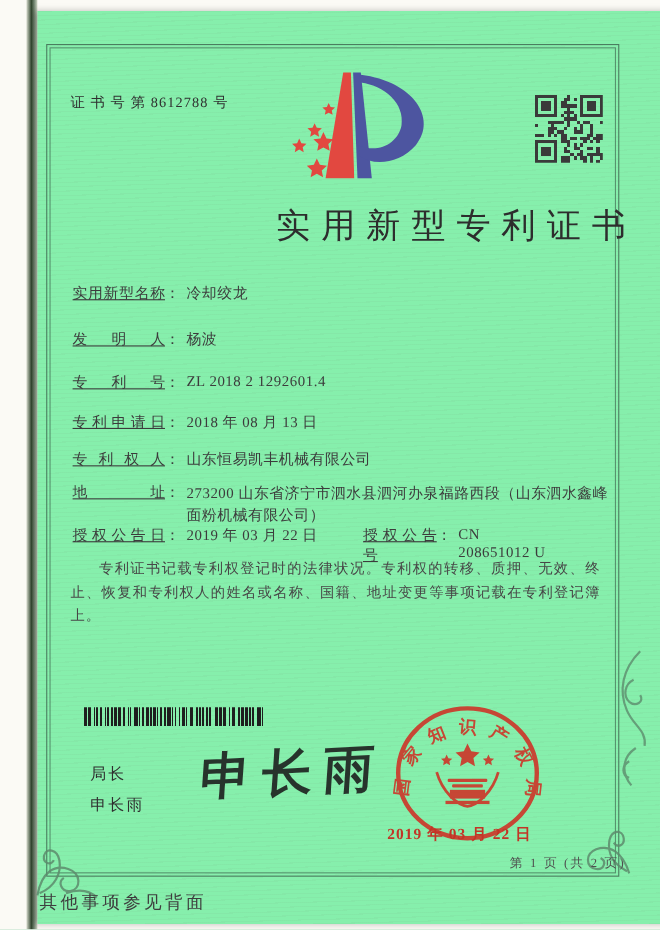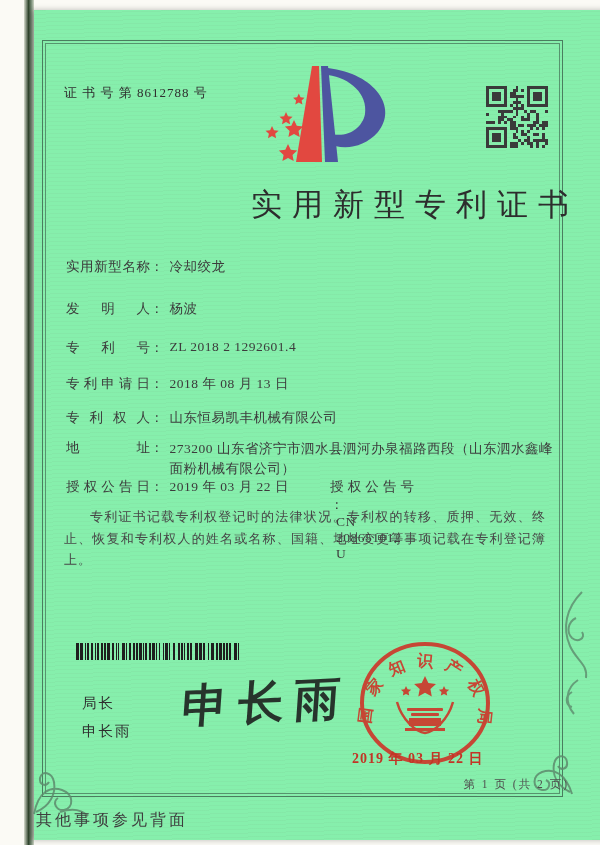--- a/index.html
+++ b/index.html
@@ -12,26 +12,26 @@
   .paper::before{content:"";position:absolute;inset:0;pointer-events:none;
          background:repeating-linear-gradient(-1.5deg,rgba(120,165,125,.09) 0 1px,transparent 1px 4px);}
   .frame{position:absolute;left:8px;top:30px;width:519px;height:755px;border:1px solid #4a7d5f;}
   .frame::before{content:"";position:absolute;inset:2px;border:1px solid #4a7d5f;opacity:.8;}
   .certno{position:absolute;left:30px;top:74px;font-size:13px;color:#2f2f2f;letter-spacing:1px;}
   .logo{position:absolute;left:212px;top:46px;width:160px;height:128px;}
   .qr{position:absolute;left:452px;top:76px;width:62px;height:62px;}
   .title{position:absolute;left:0;top:174px;width:545px;text-align:right;
          font-size:31px;letter-spacing:10px;color:#2d2d2d;font-weight:500;}
   .frow{position:absolute;left:32px;display:flex;font-size:13.5px;color:#3c3c3c;}
-  .flabel{display:inline-block;width:84px;text-align:justify;text-align-last:justify;}
+  .flabel{display:inline-block;width:84px;text-align:justify;text-align-last:justify;text-decoration:underline;}
   .fsep{display:inline-block;}
   .fval{display:inline-block;margin-left:6px;letter-spacing:.5px;}
   .fval.wrap{width:388px;line-height:20px;}
   .r1{top:248px}.r2{top:290px}.r3{top:329px}.r4{top:365px}.r5{top:399px}.r6{top:429px}.r7{top:468px}
-  .grant2{position:absolute;left:264px;top:0;display:flex;flex-direction:column;}
+  .grant2{position:absolute;left:264px;top:0;display:flex;}
   .bodytxt{position:absolute;left:30px;top:496px;width:482px;font-size:13px;color:#474747;
            line-height:21.5px;letter-spacing:1px;text-align:justify;}
   .bodytxt p{margin:0 0 4px 0;text-indent:2em;}
   .barcode{position:absolute;left:42px;top:633px;width:164px;height:17px;}
   .dirlabel{position:absolute;left:48px;top:684px;font-size:14.5px;color:#2f2f2f;letter-spacing:2px;text-align:right;}
   .dirname{position:absolute;left:48px;top:712px;font-size:14.5px;color:#2f2f2f;letter-spacing:2px;}
   .sig{position:absolute;left:148px;top:662px;font-size:46px;font-weight:bold;color:#1b1b1b;
        letter-spacing:10px;transform:rotate(-3deg) skewX(-7deg);opacity:.88;}
   .seal{position:absolute;left:322px;top:630px;width:138px;height:130px;opacity:.92;}
   .sealdate{position:absolute;left:318px;top:740px;width:170px;font-size:14px;color:#c23526;

